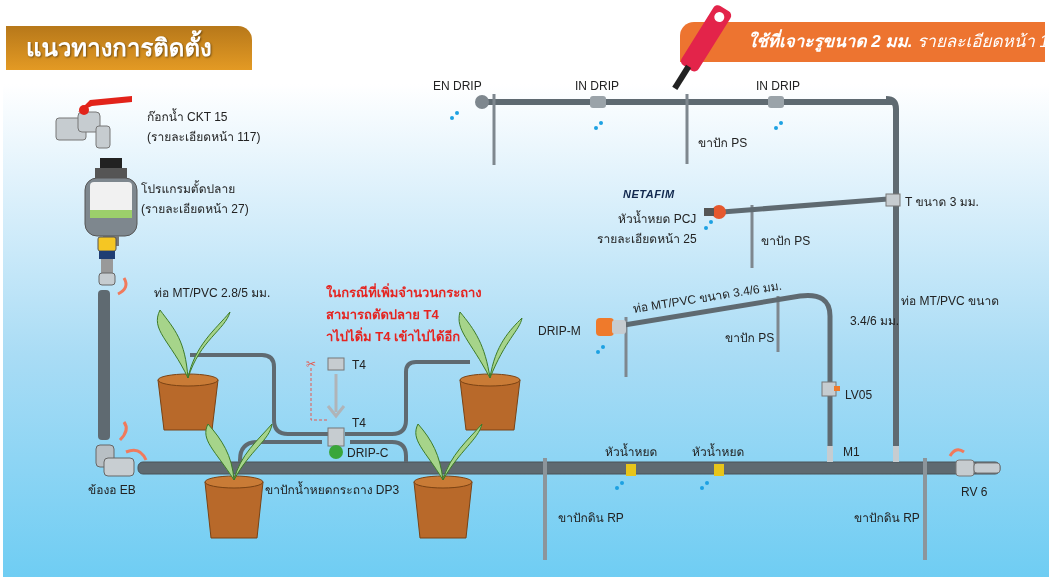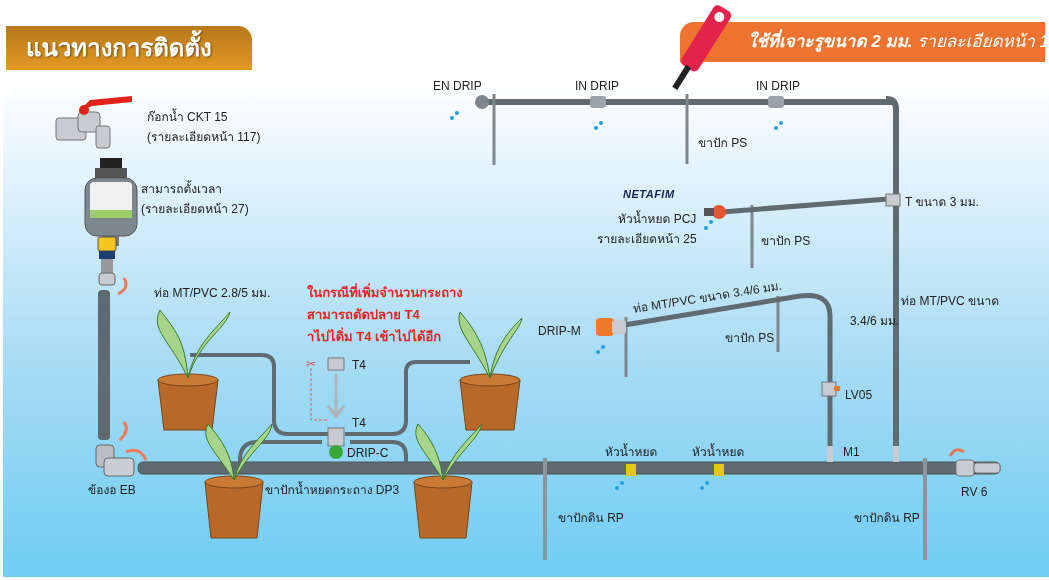--- a/index.html
+++ b/index.html
@@ -10,21 +10,21 @@
                color: #fff; font-size: 24px; font-weight: bold; line-height: 44px; padding-left: 20px;
                text-shadow: 1px 1px 2px rgba(0,0,0,.45); }
   .tool-banner { position: absolute; left: 680px; top: 22px; width: 365px; height: 40px;
                  background: #ed7430; border-radius: 14px 0 0 0; color: #fff; font-style: italic;
                  font-size: 17px; line-height: 40px; padding-left: 68px; white-space: nowrap; }
   .tool-banner b { font-weight: bold; }
   .scene { position: absolute; left: 3px; top: 84px; width: 1046px; height: 493px;
            background: linear-gradient(#ffffff 0%, #e3f3fc 18%, #a9dcf5 55%, #6fcdf3 100%); }
   svg.art { position: absolute; left: 0; top: 0; width: 1049px; height: 580px; }
   .lbl { position: absolute; font-size: 12px; color: #222; white-space: nowrap; line-height: 14px; }
-  .red { color: #e52420; font-weight: bold; font-size: 13px; line-height: 22px; }
+  .red { color: #e52420; font-weight: bold; font-size: 13px; line-height: 22px; margin-left: 19px; }
   .netafim { position: absolute; left: 623px; top: 188px; font-size: 11px; font-weight: 900;
              font-style: italic; color: #12294f; letter-spacing: .5px; text-align: right; }
 </style>
 </head>
 <body>
 
 <div class="scene"></div>
 
 <div class="title-tab">แนวทางการติดตั้ง</div>
 <div class="tool-banner">
@@ -163,21 +163,21 @@
 
   <g>
     <rect x="956" y="460" width="18" height="16" rx="3" fill="#c6ccd0" stroke="#777"></rect>
     <rect x="974" y="463" width="26" height="10" rx="3" fill="#c6ccd0" stroke="#777"></rect>
   </g>
   <path d="M950 456 q6 -10 14 -4" stroke="#f07a5c" stroke-width="3" fill="none"></path>
 </svg>
 
 <div class="lbl" style="left:147px;top:110px">ก๊อกน้ำ CKT 15</div>
 <div class="lbl" style="left:147px;top:130px">(รายละเอียดหน้า 117)</div>
-<div class="lbl" style="left:141px;top:182px">สามารถตั้งเวลา</div>
+<div class="lbl" style="left:141px;top:182px">โปรแกรมตั้ดปลาย</div>
 <div class="lbl" style="left:141px;top:202px">(รายละเอียดหน้า 27)</div>
 <div class="lbl" style="left:154px;top:286px">ท่อ MT/PVC 2.8/5 มม.</div>
 <div class="lbl red" style="left:307px;top:282px">ในกรณีที่เพิ่มจำนวนกระถาง</div>
 <div class="lbl red" style="left:307px;top:304px">สามารถตัดปลาย T4</div>
 <div class="lbl red" style="left:307px;top:326px">าไปไดิ่ม T4 เข้าไปได้อีก</div>
 <div class="lbl" style="left:352px;top:358px">T4</div>
 <div class="lbl" style="left:352px;top:416px">T4</div>
 <div class="lbl" style="left:347px;top:446px">DRIP-C</div>
 <div class="lbl" style="left:88px;top:483px">ข้องอ EB</div>
 <div class="lbl" style="left:265px;top:483px">ขาปักน้ำหยดกระถาง DP3</div>

